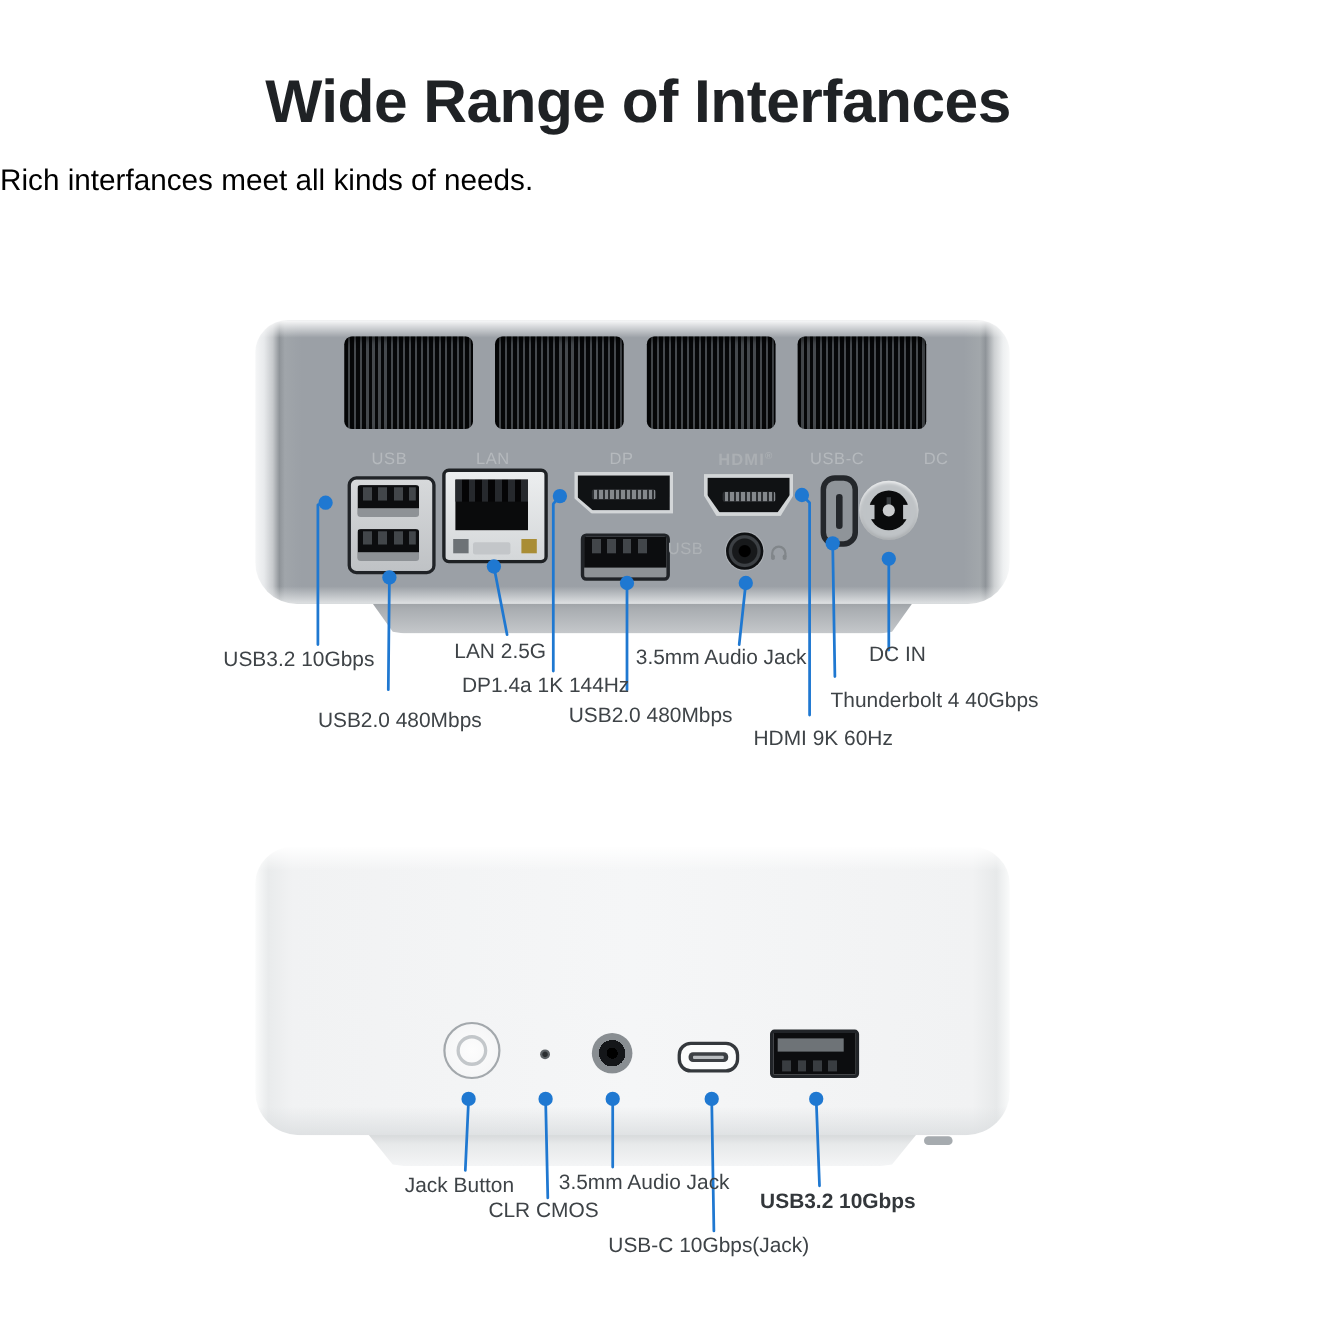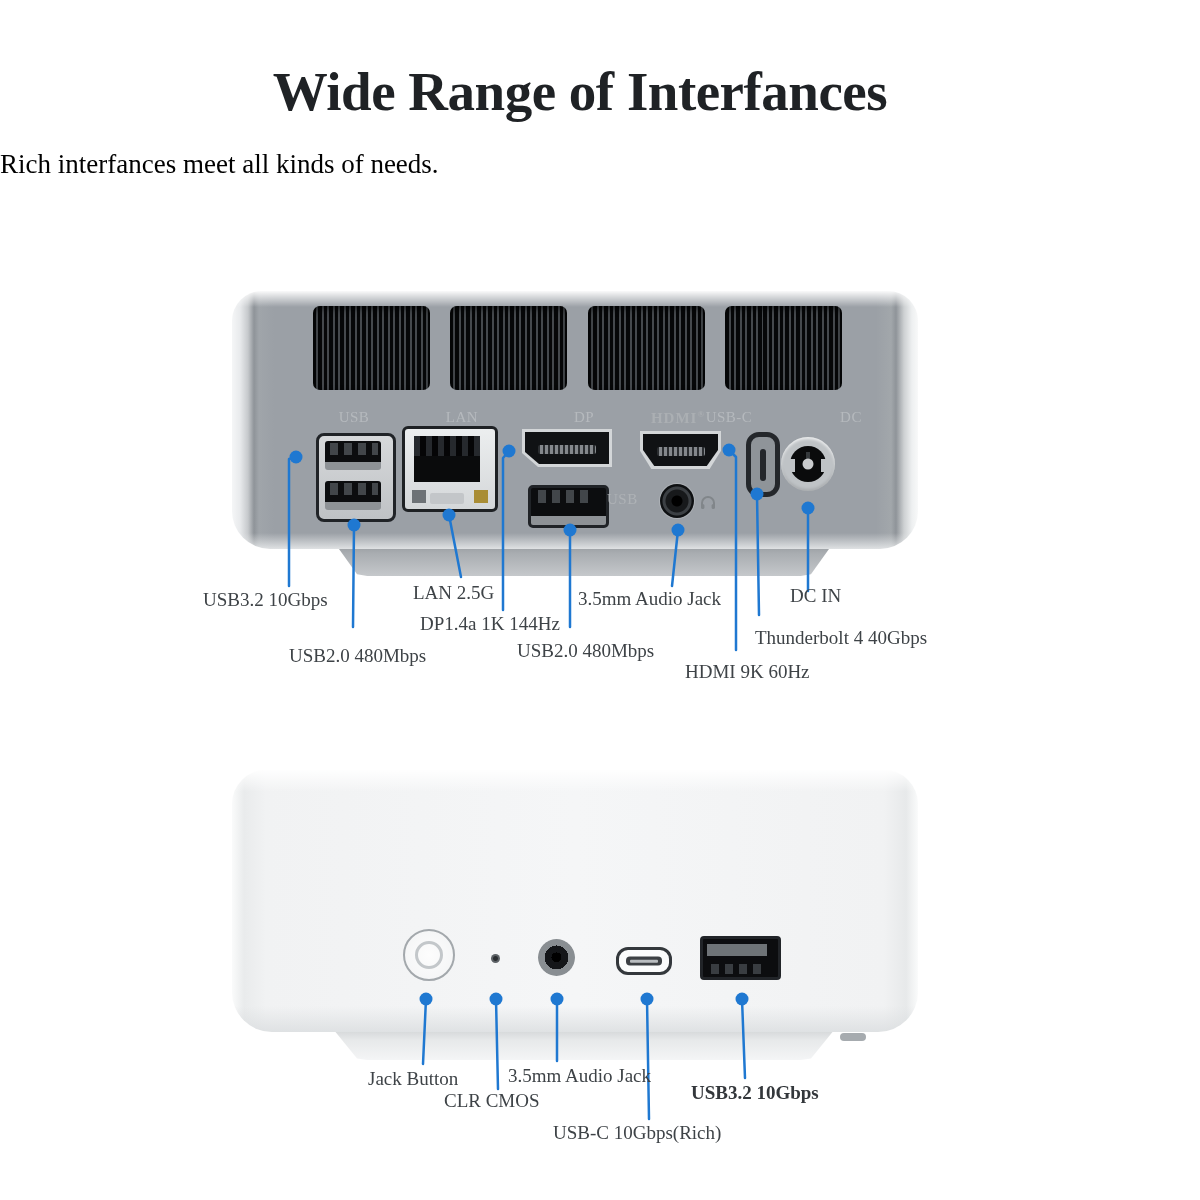--- a/index.html
+++ b/index.html
@@ -1,17 +1,17 @@
 <!DOCTYPE html>
 <html><head>
 <meta charset="utf-8">
 <style>
   html,body{margin:0;padding:0;background:#ffffff;}
   .page{position:relative;width:996px;height:1200px;background:#ffffff;overflow:hidden;
-        font-family:Liberation Serif, serif;}
+        font-family:Liberation Sans, sans-serif;}
   .abs{position:absolute;}
 
   
   .title{left:0;top:60px;width:1160px;text-align:center;font-size:55px;font-weight:700;
          color:#1f2225;letter-spacing:-0.5px;}
   .subtitle{left:0;top:149px;width:1186px;text-align:left;font-size:27px;font-weight:400;
             color:#000000;}
 
   
   .body-back{left:232px;top:291px;width:686px;height:258px;border-radius:30px 30px 38px 38px;
@@ -137,24 +137,24 @@
 
   <div class="abs base-back"></div>
   <div class="abs body-back"></div>
 
   <div class="abs vent" style="left:313px"></div>
   <div class="abs vent" style="left:450px"></div>
   <div class="abs vent" style="left:588px"></div>
   <div class="abs vent" style="left:725px"></div>
 
   <div class="abs pname" style="left:354px">USB</div>
-  <div class="abs pname" style="left:462px">LAN</div>
-  <div class="abs pname" style="left:584px">DP</div>
+  <div class="abs pname" style="left:448px">LAN</div>
+  <div class="abs pname" style="left:565px">DP</div>
   <div class="abs pname hdmi-logo" style="left:678px"><span>HDMI</span><span class="reg">®</span></div>
-  <div class="abs pname" style="left:729px">USB-C</div>
+  <div class="abs pname" style="left:761px">USB-C</div>
   <div class="abs pname" style="left:851px">DC</div>
 
   <div class="abs usb-stack">
     <div class="usb-port" style="top:5px"></div>
     <div class="usb-port" style="top:45px"></div>
   </div>
 
   <div class="abs lan-port">
     <div class="lan-cavity"></div>
     <div class="lan-gray"></div>
@@ -247,15 +247,15 @@
   <div class="abs callout" style="left:420px;top:613px">DP1.4a 1K 144Hz</div>
   <div class="abs callout" style="left:755px;top:627px">Thunderbolt 4 40Gbps</div>
   <div class="abs callout" style="left:517px;top:640px">USB2.0 480Mbps</div>
   <div class="abs callout" style="left:289px;top:645px">USB2.0 480Mbps</div>
   <div class="abs callout" style="left:685px;top:661px">HDMI 9K 60Hz</div>
 
   <div class="abs callout" style="left:368px;top:1068px">Jack Button</div>
   <div class="abs callout" style="left:508px;top:1065px">3.5mm Audio Jack</div>
   <div class="abs callout bold" style="left:691px;top:1082px">USB3.2 10Gbps</div>
   <div class="abs callout" style="left:444px;top:1090px">CLR CMOS</div>
-  <div class="abs callout" style="left:553px;top:1122px">USB-C 10Gbps(Rich)</div>
+  <div class="abs callout" style="left:553px;top:1122px">USB-C 10Gbps(Jack)</div>
 
 </div>
 
 </body></html>

